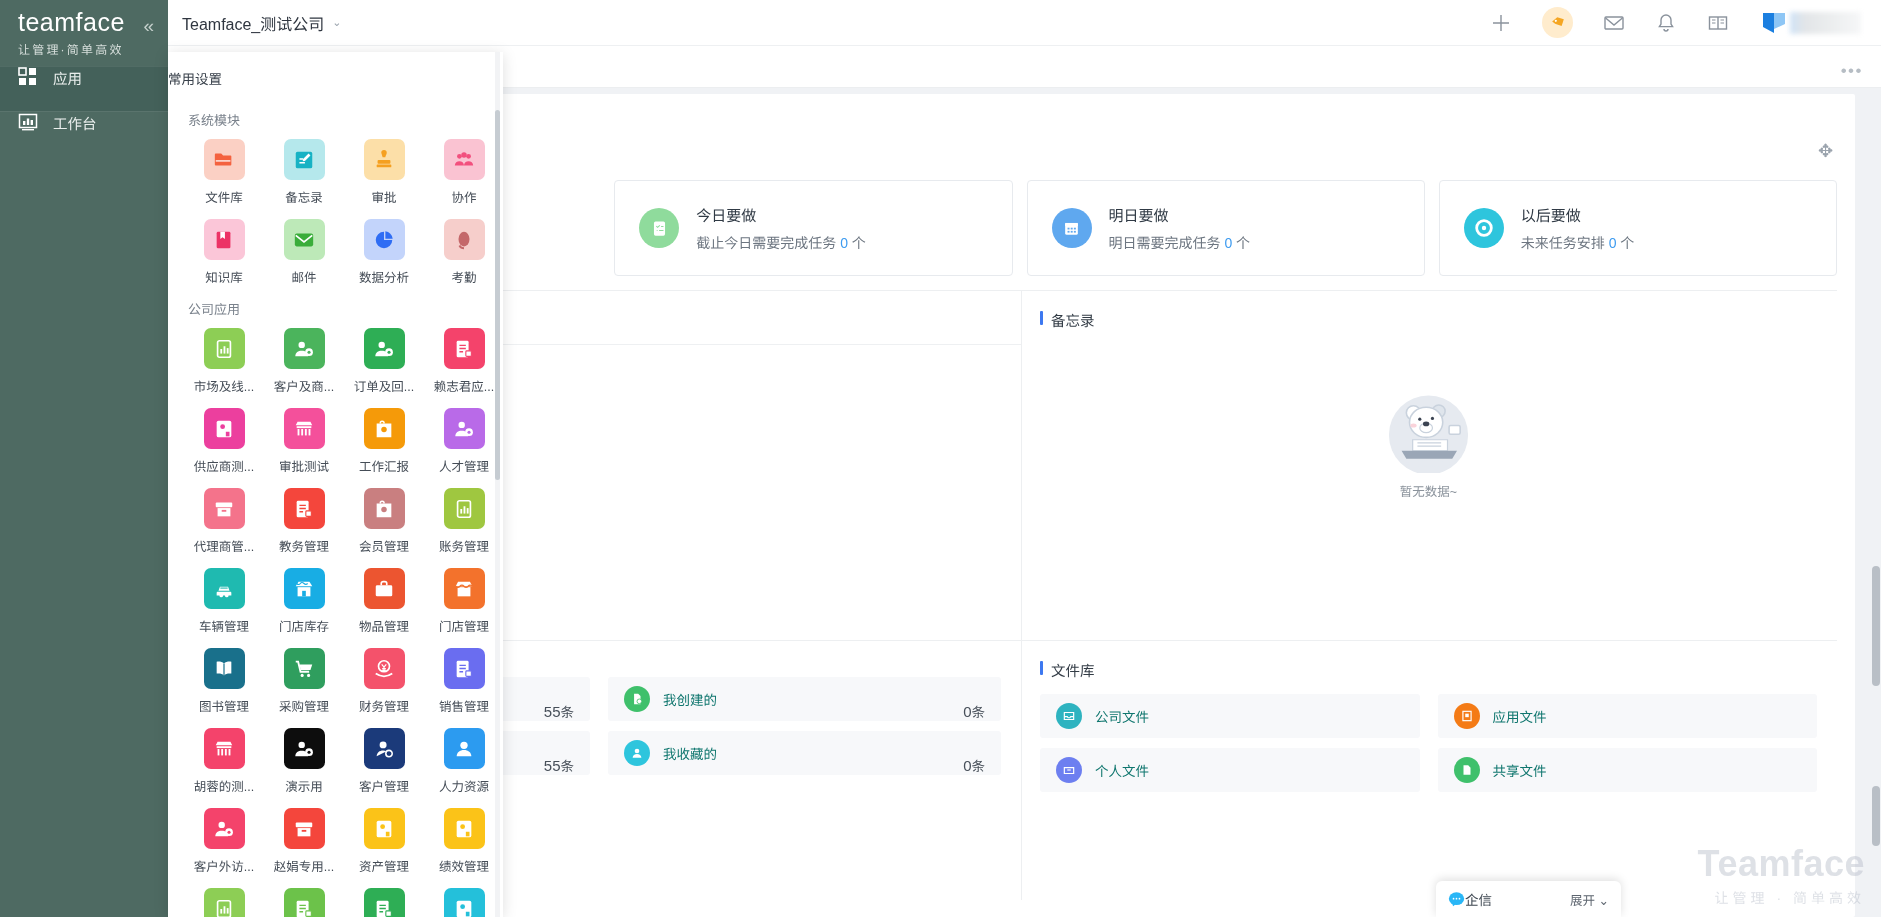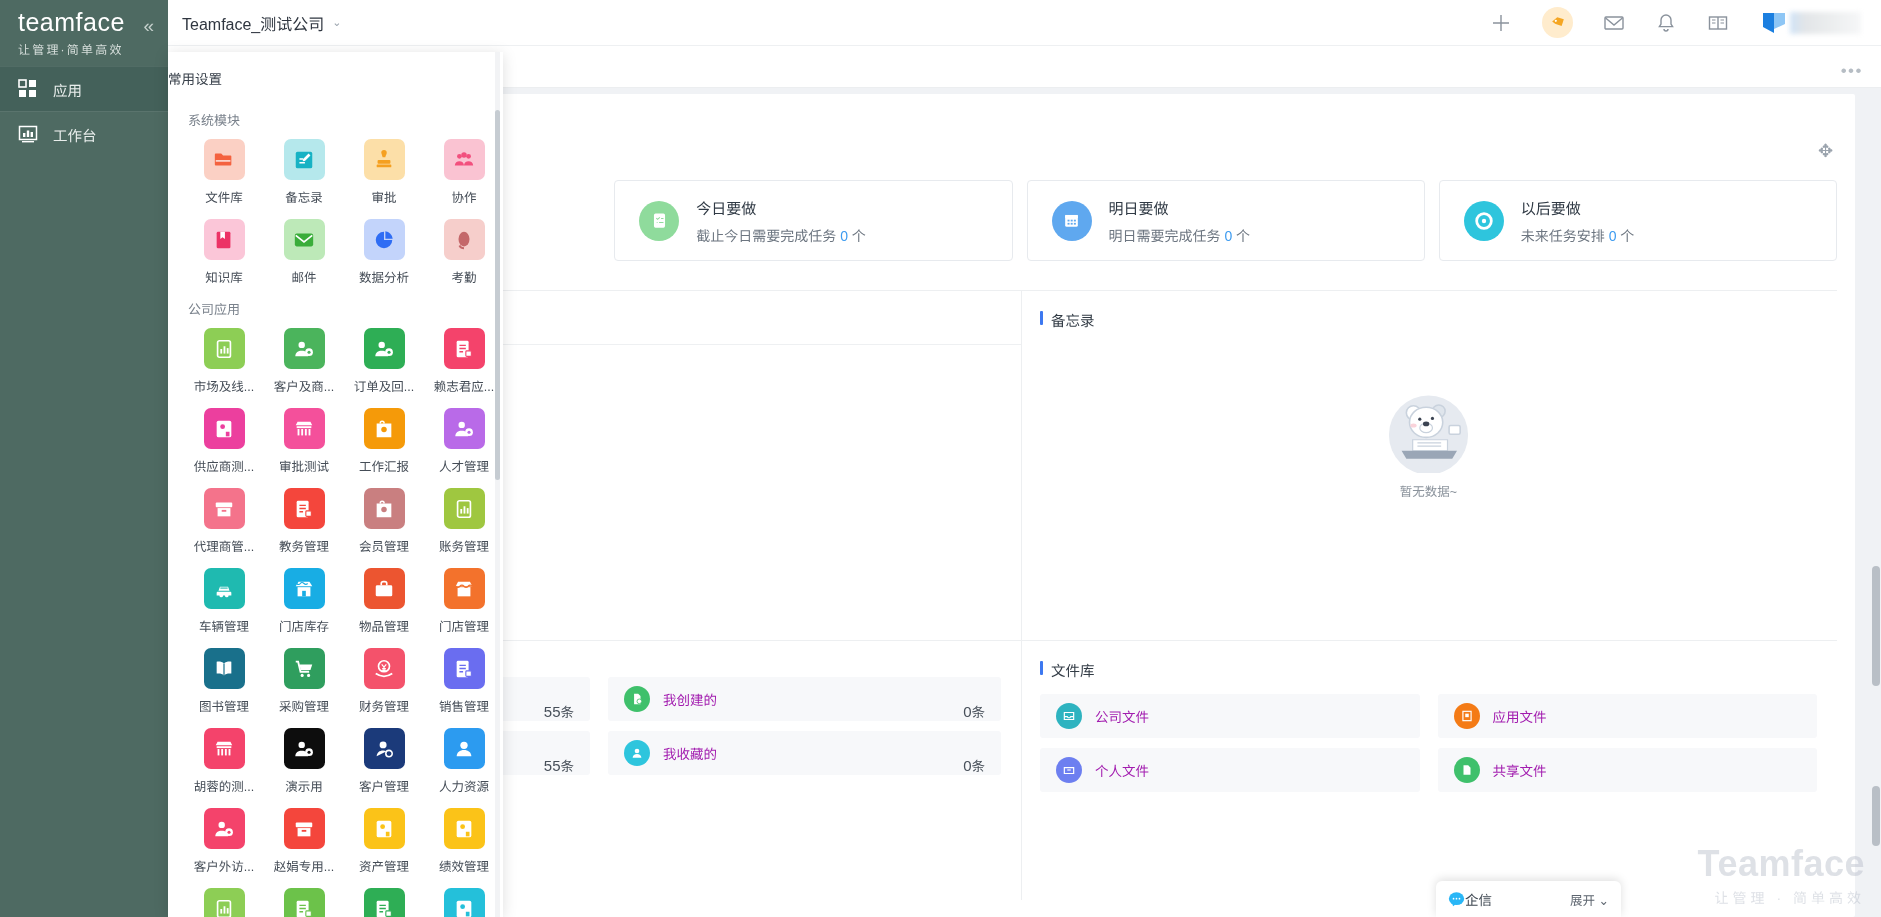--- a/index.html
+++ b/index.html
@@ -27,21 +27,21 @@
   }
   .logo-sub {
     color: #d6dedb; font-size: 12px; letter-spacing: 2.2px;
     margin-top: 9px; line-height: 1;
   }
   .collapse-btn {
     position: absolute; right: 14px; top: 16px;
     color: #c5d0cc; font-size: 19px; cursor: pointer; line-height: 1;
   }
   .rail-item {
-    height: 45px; display: flex; align-items: center; gap: 15px;
+    height: 45px; display: flex; gap: 15px;
     padding-left: 18px; color: #e9eeec; font-size: 14.5px; cursor: pointer;
     border-top: 1px solid rgba(255,255,255,.07);
   }
   .rail-item.active { background: #44615a; }
   .rail-icon { width: 20px; height: 20px; display: block; }
 
   
   .topbar {
     position: absolute; left: 168px; top: 0; right: 0; height: 46px;
     background: #ffffff; display: flex; align-items: center;
@@ -88,21 +88,21 @@
     position: absolute; left: 16px; top: 6px; right: 26px; bottom: 0;
     background: #ffffff; border-radius: 2px;
   }
   .board-move {
     position: absolute; right: 22px; top: 48px; color: #9aa3ad;
     font-size: 18px; cursor: pointer; line-height: 1;
   }
 
   
   .cards-row {
-    position: absolute; left: 0; top: 86px; right: 0; height: 81px;
+    position: absolute; left: 0; top: 86px; right: 0; height: 96px;
     display: flex; gap: 14px; padding: 0 18px;
   }
   .tcard {
     flex: 1; border: 1px solid #e7eaee; border-radius: 4px;
     display: flex; align-items: center; gap: 17px; padding-left: 24px;
     background: #fff; cursor: pointer;
   }
   .tcard-ico { width: 40px; height: 40px; border-radius: 50%; flex: 0 0 40px; }
   .tcard-title { font-size: 15px; color: #303a45; margin-bottom: 7px; }
   .tcard-sub { font-size: 14px; color: #6d7681; }
@@ -130,21 +130,21 @@
 
   .empty { text-align: center; padding-top: 26px; }
   .empty-label { font-size: 12.5px; color: #8b939c; margin-top: 4px; }
 
   
   .lrow {
     display: flex; align-items: center; height: 44px; background: #f7f8fa;
     border-radius: 3px; padding: 0 16px; margin-bottom: 10px; cursor: pointer;
   }
   .lrow-ico { width: 26px; height: 26px; border-radius: 50%; flex: 0 0 26px; }
-  .lrow-label { font-size: 13.5px; color: #a21caf; margin-left: 13px; }
+  .lrow-label { font-size: 13.5px; color: #0f766e; margin-left: 13px; }
   .lrow-count { margin-left: auto; font-size: 13.5px; color: #474f59; margin-top: 24px; }
   .lrow-count b { font-weight: 400; font-size: 15px; }
 
   
   .watermark {
     position: absolute; right: 16px; bottom: 10px; text-align: right;
     pointer-events: none; opacity: .45;
   }
   .wm-1 { font-size: 36px; color: #b7bdc9; letter-spacing: .5px; font-weight: 700; }
   .wm-2 { font-size: 14px; color: #b7bdc9; letter-spacing: 4px; margin-top: 2px; }

